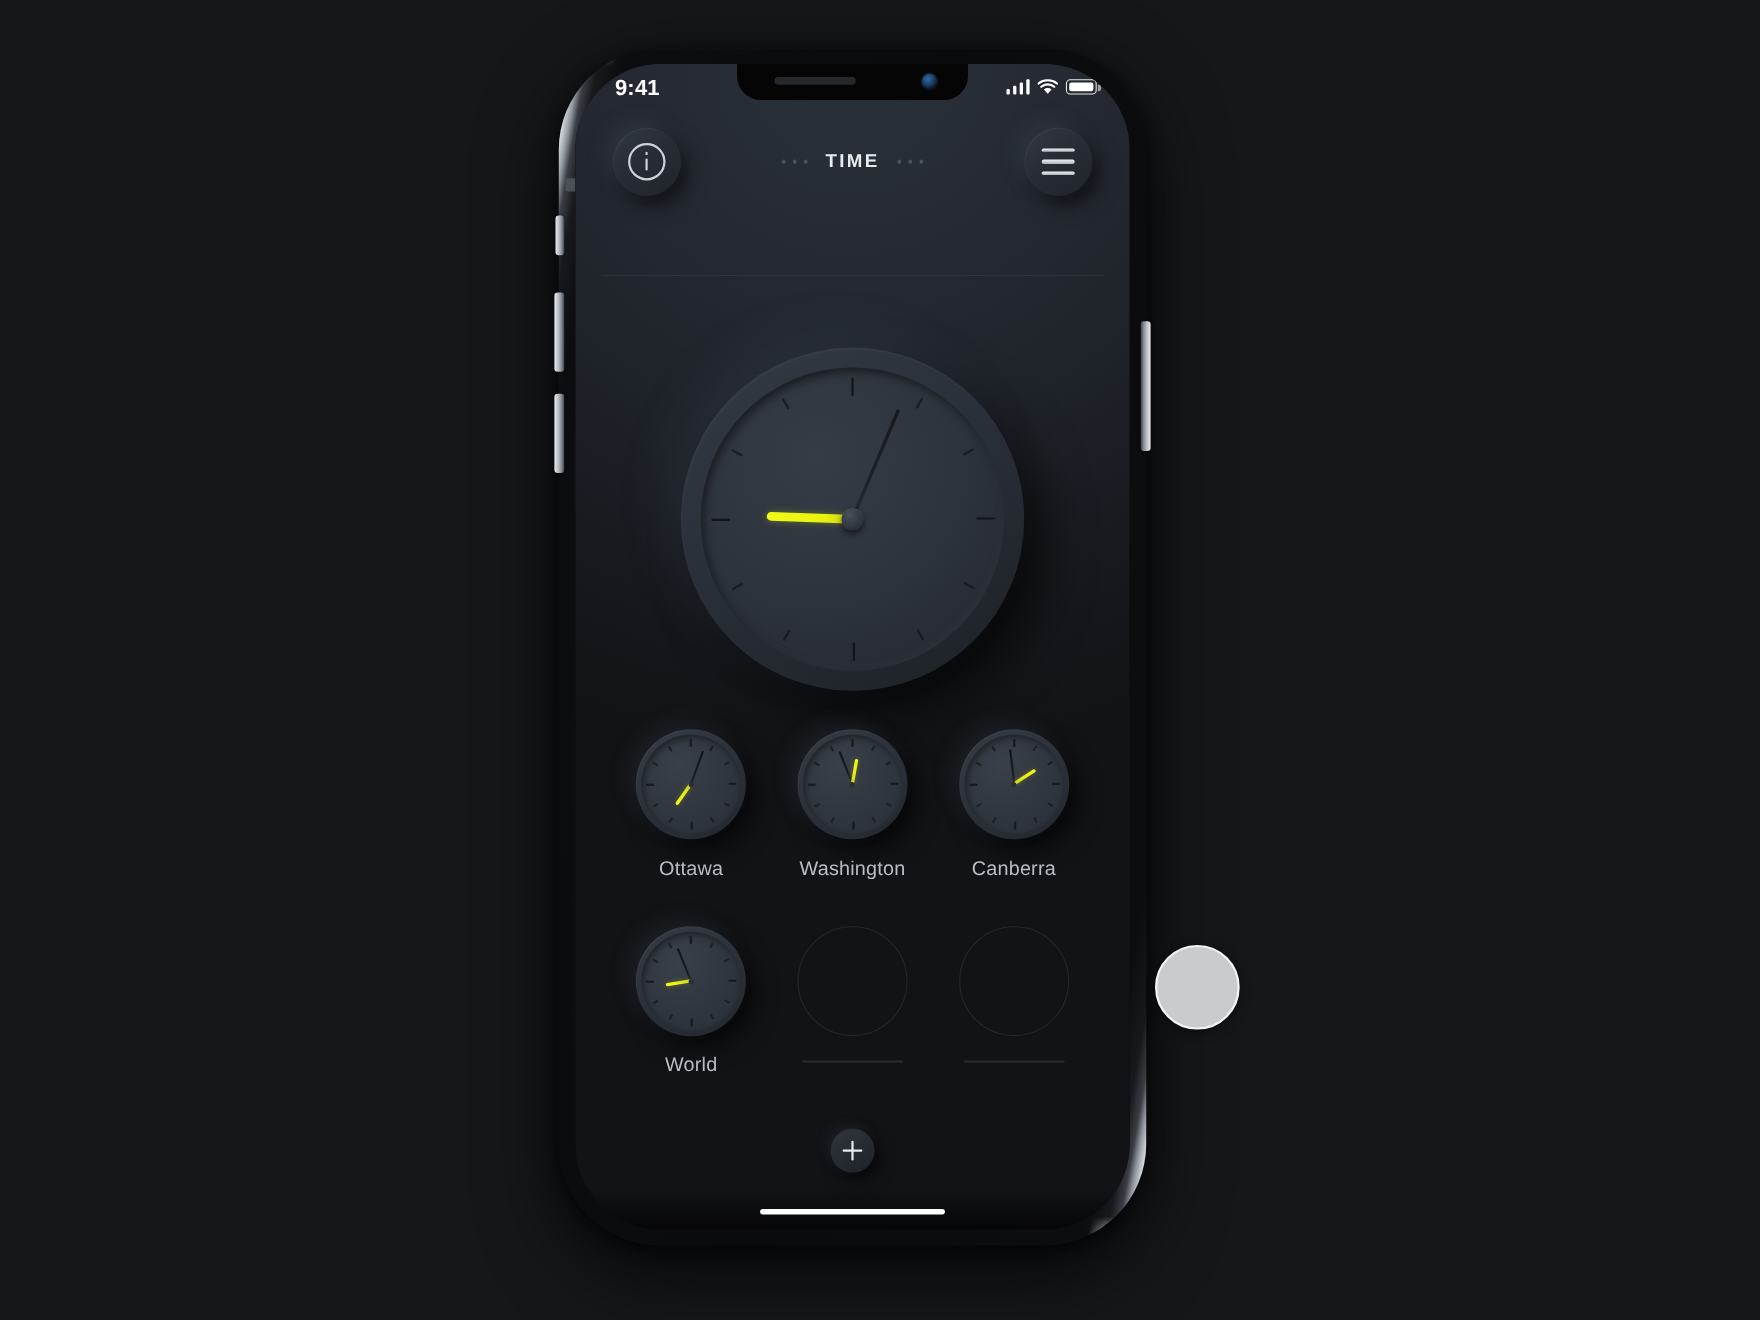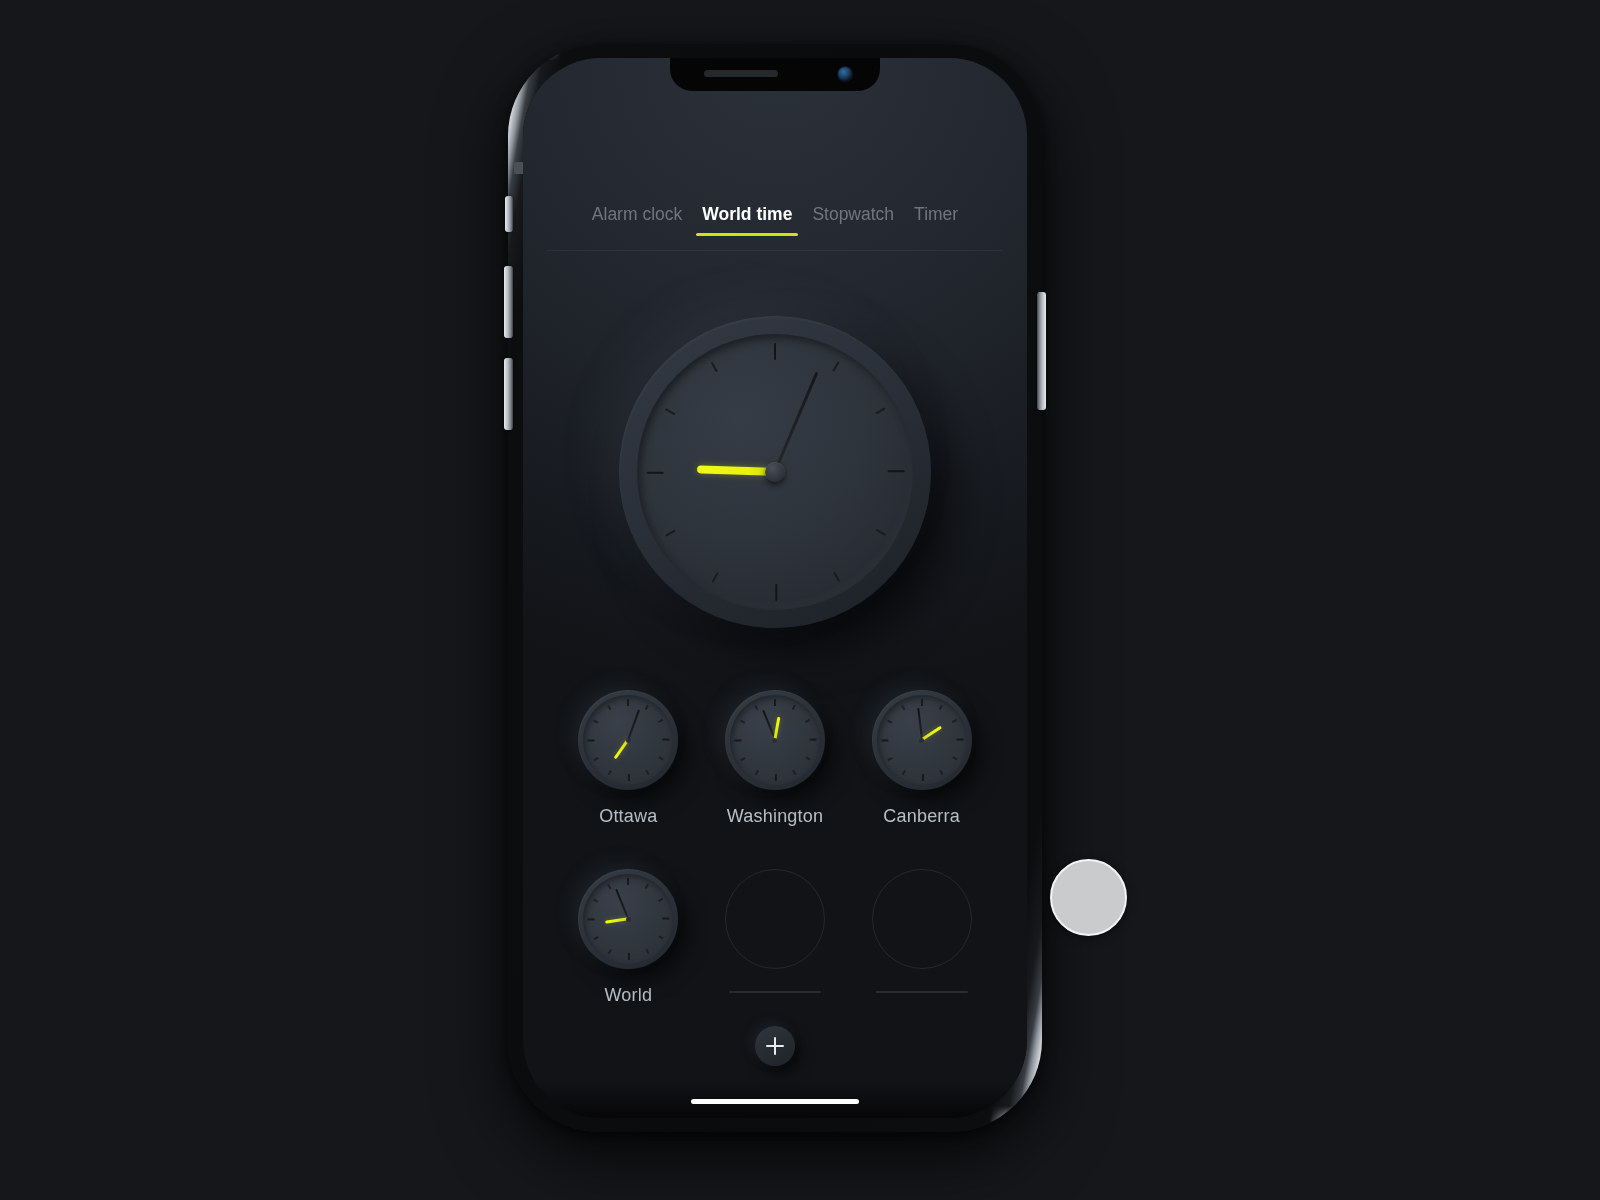--- a/index.html
+++ b/index.html
@@ -212,21 +212,21 @@
   }
   #main-hub{
     position:absolute; left:50%; top:50%; width:20px; height:20px;
     margin:-10px 0 0 -10px; border-radius:50%;
     background:radial-gradient(circle at 36% 30%, #4a515b 0%, #363c45 45%, #23272d 100%);
     box-shadow:0 3px 6px rgba(0,0,0,.6), inset 0 1px 1px rgba(255,255,255,.08);
   }
 
   
   #city-grid{
-    position:absolute; left:32px; top:632px; width:440px;
+    position:absolute; left:32px; top:605px; width:440px;
     display:grid; grid-template-columns:repeat(3,1fr); row-gap:42px;
   }
   .city-cell{ display:flex; flex-direction:column; align-items:center; }
 
   .mini-clock{
     position:relative; width:100px; height:100px; border-radius:50%;
     background:linear-gradient(150deg,#363c45 0%, #2c323a 45%, #23282f 100%);
     box-shadow:
       -8px -7px 17px rgba(70,79,92,.20),
       9px 11px 20px rgba(0,0,0,.58),
@@ -308,29 +308,69 @@
 </div>
 
 <div id="screen">
   <div id="app">
 
     <div id="notch">
       <div id="speaker-grille"></div>
       <div id="front-camera"></div>
     </div>
 
-
+    <div id="status-bar">
+      <div id="status-time">9:41</div>
+      <div id="status-icons">
+        <span class="sig-bars">
+          <i></i>
+            <i></i>
+            <i></i>
+            <i></i>
+        </span>
+        <span class="wifi">
+          <svg width="19" height="14" viewBox="0 0 19 14">
+            <path d="M9.5 13.2 L6.0 9.3 a5.2 5.2 0 0 1 7.0 0 Z" fill="#fff"></path>
+            <path d="M3.6 6.9 a9 9 0 0 1 11.8 0" stroke="#fff" stroke-width="2" fill="none" stroke-linecap="round"></path>
+            <path d="M1.1 3.9 a13 13 0 0 1 16.8 0" stroke="#fff" stroke-width="2" fill="none" stroke-linecap="round"></path>
+          </svg>
+        </span>
+        <span class="battery">
+            <span></span>
+          </span>
+      </div>
+    </div>
+
+    <div id="header">
+      <div id="title-wrap">
+        <span class="dots">
+            <i></i>
+            <i></i>
+            <i></i>
+          </span>
+        <span id="app-title">TIME</span>
+        <span class="dots">
+            <i></i>
+            <i></i>
+            <i></i>
+          </span>
+      </div>
+      <div class="round-btn" id="info-button">
+        <span class="info-glyph"></span>
+      </div>
+      <div class="round-btn" id="menu-button">
+        <span class="burger">
+            <i></i>
+            <i></i>
+            <i></i>
+          </span>
+      </div>
+    </div>
 
     <div id="tab-rule"></div>
-    <div id="tabs">
-        <div class="tab">Alarm clock</div>
-        <div class="tab active">World time</div>
-        <div class="tab">Stopwatch</div>
-        <div class="tab">Timer</div>
-      </div>
 
     <div id="main-clock">
       <div id="main-clock-inner">
         <div id="main-ticks">
             <div class="tick major" style="transform: rotate(0deg);">
               <i style="margin-top: 9px;"></i>
             </div>
             <div class="tick minor" style="transform: rotate(30deg);">
               <i style="margin-top: 11px;"></i>
             </div>

